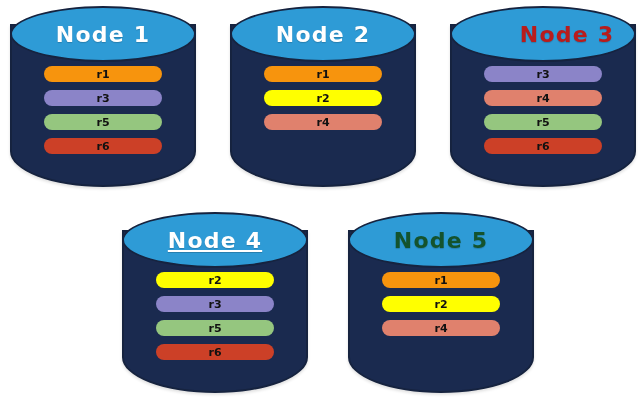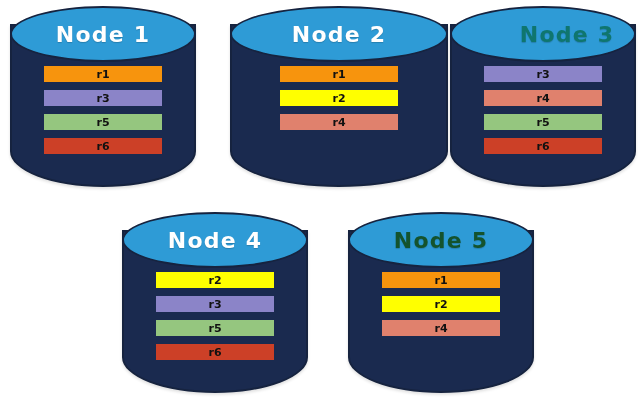--- a/index.html
+++ b/index.html
@@ -74,21 +74,21 @@
     left: 0;
     right: 0;
     display: flex;
     flex-direction: column;
     align-items: center;
     gap: 8px;
   }
   .replica {
     width: 118px;
     height: 16px;
-    border-radius: 0;
+    border-radius: 8px;
     display: flex;
     align-items: center;
     justify-content: center;
     color: #111111;
     font-size: 11px;
     font-weight: bold;
     box-sizing: border-box;
     line-height: 1;
   }
 </style>
@@ -102,51 +102,51 @@
         <div class="cyl-top" style="background: rgb(46, 155, 214); border-color: rgb(22, 35, 63);"></div>
       </div>
       <div class="node-title" style="color: rgb(255, 255, 255);">Node 1</div>
       <div class="replicas" style="top: 60px;">
         <div class="replica" style="background: rgb(247, 148, 13); color: rgb(17, 17, 17);">r1</div>
         <div class="replica" style="background: rgb(139, 132, 200); color: rgb(17, 17, 17);">r3</div>
         <div class="replica" style="background: rgb(149, 198, 127); color: rgb(17, 17, 17);">r5</div>
         <div class="replica" style="background: rgb(204, 64, 39); color: rgb(17, 17, 17);">r6</div>
       </div>
     </div>
-    <div class="node" style="left: 230px; top: 6px; width: 186px; height: 181px; padding-left: 32px;">
+    <div class="node" style="left: 230px; top: 6px; width: 186px; height: 181px;">
       <div class="cyl">
         <div class="cyl-body" style="background: rgb(26, 42, 79); border-color: rgb(22, 35, 63);"></div>
         <div class="cyl-top" style="background: rgb(46, 155, 214); border-color: rgb(22, 35, 63);"></div>
       </div>
       <div class="node-title" style="color: rgb(255, 255, 255);">Node 2</div>
       <div class="replicas" style="top: 60px;">
         <div class="replica" style="background: rgb(247, 148, 13); color: rgb(17, 17, 17);">r1</div>
         <div class="replica" style="background: rgb(255, 255, 0); color: rgb(17, 17, 17);">r2</div>
         <div class="replica" style="background: rgb(224, 129, 109); color: rgb(17, 17, 17);">r4</div>
       </div>
     </div>
     <div class="node" style="left: 450px; top: 6px; width: 186px; height: 181px;">
       <div class="cyl">
         <div class="cyl-body" style="background: rgb(26, 42, 79); border-color: rgb(22, 35, 63);"></div>
         <div class="cyl-top" style="background: rgb(46, 155, 214); border-color: rgb(22, 35, 63);"></div>
       </div>
-      <div class="node-title" style="color: #0f766e; padding-left: 48px;">Node 3</div>
+      <div class="node-title" style="color: #b91c1c; padding-left: 48px;">Node 3</div>
       <div class="replicas" style="top: 60px;">
         <div class="replica" style="background: rgb(139, 132, 200); color: rgb(17, 17, 17);">r3</div>
         <div class="replica" style="background: rgb(224, 129, 109); color: rgb(17, 17, 17);">r4</div>
         <div class="replica" style="background: rgb(149, 198, 127); color: rgb(17, 17, 17);">r5</div>
         <div class="replica" style="background: rgb(204, 64, 39); color: rgb(17, 17, 17);">r6</div>
       </div>
     </div>
     <div class="node" style="left: 122px; top: 212px; width: 186px; height: 181px;">
       <div class="cyl">
         <div class="cyl-body" style="background: rgb(26, 42, 79); border-color: rgb(22, 35, 63);"></div>
         <div class="cyl-top" style="background: rgb(46, 155, 214); border-color: rgb(22, 35, 63);"></div>
       </div>
-      <div class="node-title" style="color: rgb(255, 255, 255);">Node 4</div>
+      <div class="node-title" style="color: rgb(255, 255, 255); text-decoration: underline;">Node 4</div>
       <div class="replicas" style="top: 60px;">
         <div class="replica" style="background: rgb(255, 255, 0); color: rgb(17, 17, 17);">r2</div>
         <div class="replica" style="background: rgb(139, 132, 200); color: rgb(17, 17, 17);">r3</div>
         <div class="replica" style="background: rgb(149, 198, 127); color: rgb(17, 17, 17);">r5</div>
         <div class="replica" style="background: rgb(204, 64, 39); color: rgb(17, 17, 17);">r6</div>
       </div>
     </div>
     <div class="node" style="left: 348px; top: 212px; width: 186px; height: 181px;">
       <div class="cyl">
         <div class="cyl-body" style="background: rgb(26, 42, 79); border-color: rgb(22, 35, 63);"></div>

